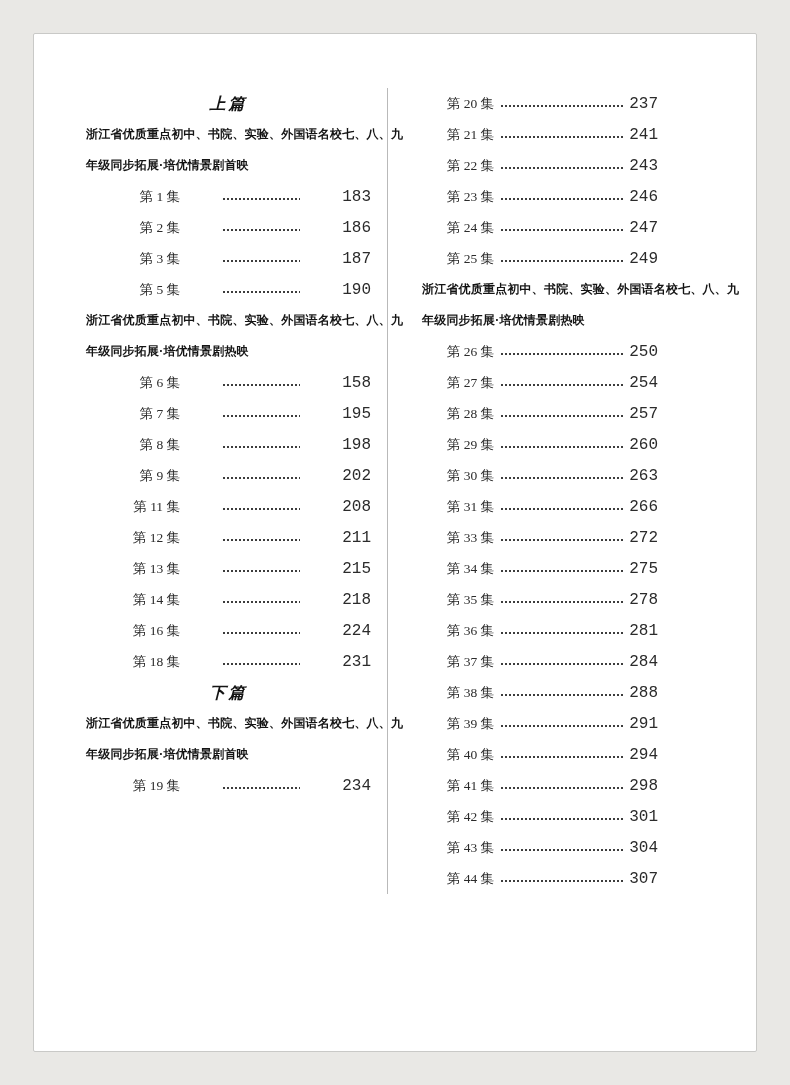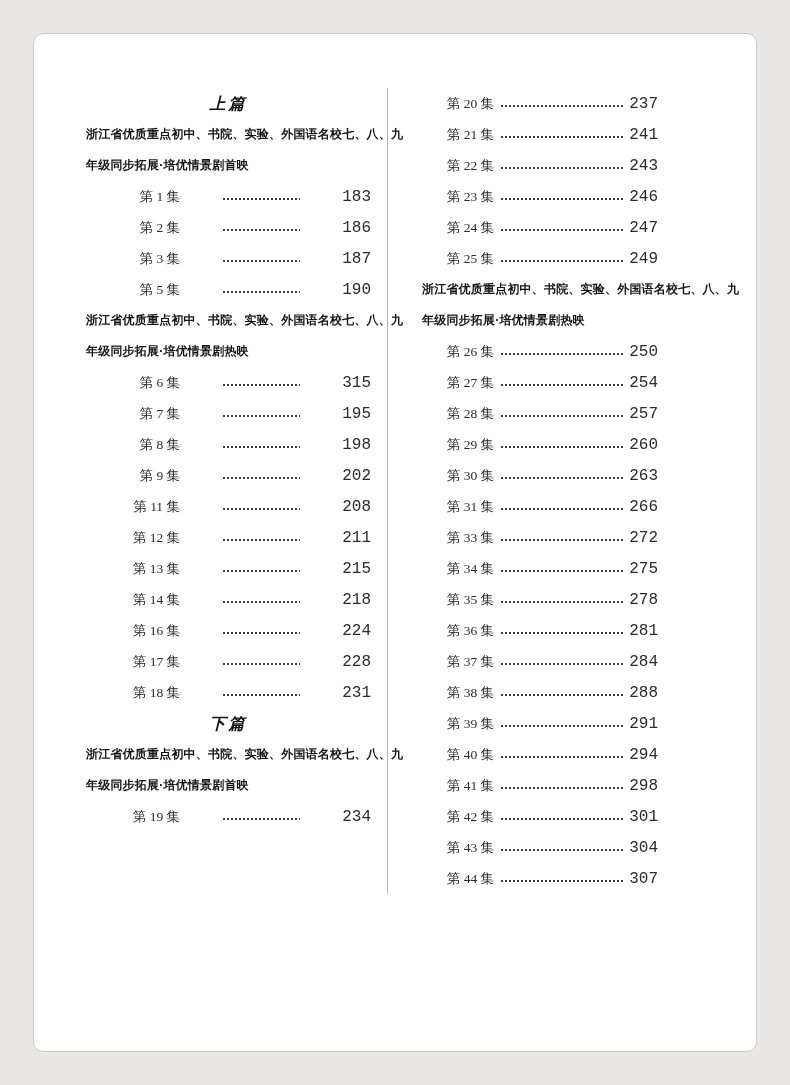--- a/index.html
+++ b/index.html
@@ -18,21 +18,21 @@
     font-family:"Liberation Sans", sans-serif;
     color:var(--text);
     overflow:hidden;
   }
   .card{
     position:absolute;
     left:33px; top:33px;
     width:724px; height:1019px;
     background:var(--card-bg);
     border:1px solid var(--card-border);
-    border-radius:10px;
+    border-radius:2px;
     padding:54px 60px 0 52px;
     overflow:hidden;
   }
   .toc{
     display:flex;
     align-items:stretch;
   }
   .toc-col-left{ width:285px; flex:0 0 285px; }
   .divider{
     width:1px;
@@ -124,21 +124,21 @@
         <div class="entry">
           <span class="entry-label">第 5 集</span>
           <span class="leader"></span>
           <span class="entry-page">190</span>
         </div>
         <div class="section-line">浙江省优质重点初中、书院、实验、外国语名校七、八、九</div>
         <div class="section-line">年级同步拓展·培优情景剧热映</div>
         <div class="entry">
           <span class="entry-label">第 6 集</span>
           <span class="leader"></span>
-          <span class="entry-page">315</span>
+          <span class="entry-page">158</span>
         </div>
         <div class="entry">
           <span class="entry-label">第 7 集</span>
           <span class="leader"></span>
           <span class="entry-page">195</span>
         </div>
         <div class="entry">
           <span class="entry-label">第 8 集</span>
           <span class="leader"></span>
           <span class="entry-page">198</span>
@@ -165,25 +165,20 @@
         </div>
         <div class="entry">
           <span class="entry-label">第 14 集</span>
           <span class="leader"></span>
           <span class="entry-page">218</span>
         </div>
         <div class="entry">
           <span class="entry-label">第 16 集</span>
           <span class="leader"></span>
           <span class="entry-page">224</span>
-        </div>
-        <div class="entry">
-          <span class="entry-label">第 17 集</span>
-          <span class="leader"></span>
-          <span class="entry-page">228</span>
         </div>
         <div class="entry">
           <span class="entry-label">第 18 集</span>
           <span class="leader"></span>
           <span class="entry-page">231</span>
         </div>
         <div class="part-heading">下篇</div>
         <div class="section-line">浙江省优质重点初中、书院、实验、外国语名校七、八、九</div>
         <div class="section-line">年级同步拓展·培优情景剧首映</div>
         <div class="entry">

